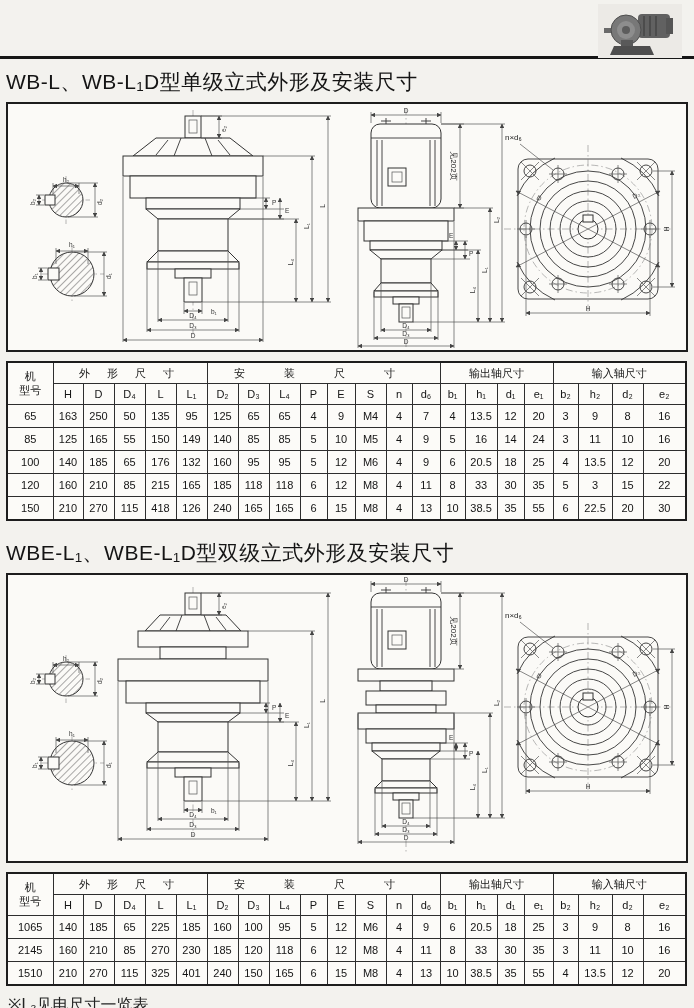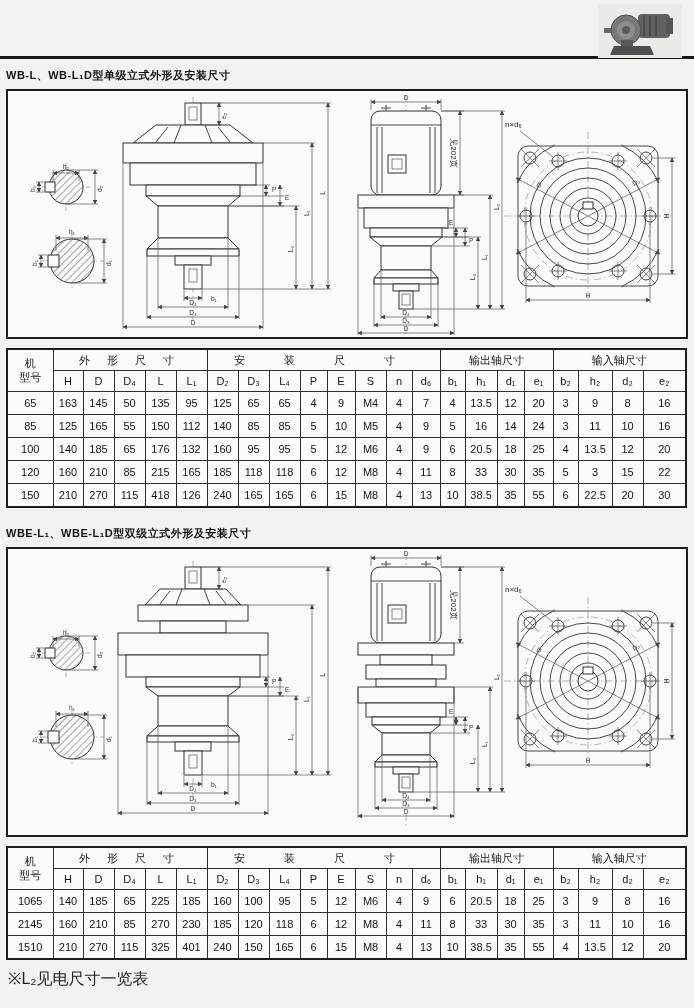--- a/index.html
+++ b/index.html
@@ -5,21 +5,21 @@
   html,body{margin:0;padding:0}
   body{
     width:694px;height:1008px;
     background:#f3f2ee;
     font-family:"Liberation Sans",sans-serif;
     color:#141414;
     position:relative;overflow:hidden;
   }
   .header{position:relative;height:56px;border-bottom:3px solid #161616;}
   .photo{position:absolute;top:4px;right:12px;width:84px;height:54px;}
-  .title{font-size:11px;font-weight:bold;margin:9px 6px 6px 6px;letter-spacing:.5px;}
+  .title{font-size:21px;font-weight:normal;margin:9px 6px 6px 6px;letter-spacing:.5px;}
   .title2{margin-top:18px;}
   .panel{margin:0 6px;border:2px solid #1d1d1d;background:#fbfaf7;}
   .panel svg{display:block;}
   .dtable{width:681px;margin:9px 6px 0 6px;border-collapse:collapse;border:2px solid #1d1d1d;
           background:#fcfbf8;font-size:11px;table-layout:fixed;}
   .dtable th,.dtable td{border:1px solid #2e2e2e;text-align:center;padding:0 1px;overflow:hidden;}
   .dtable thead th{height:20px;font-weight:normal;}
   .dtable td{height:22px;}
   .model-h{white-space:pre-line;line-height:1.25;}
   .g-outline{letter-spacing:7px;}
@@ -356,21 +356,21 @@
         <th>b₂</th>
         <th>h₂</th>
         <th>d₂</th>
         <th>e₂</th>
       </tr>
   </thead>
   <tbody>
       <tr>
         <td>65</td>
         <td>163</td>
-        <td>145</td>
+        <td>250</td>
         <td>50</td>
         <td>135</td>
         <td>95</td>
         <td>125</td>
         <td>65</td>
         <td>65</td>
         <td>4</td>
         <td>9</td>
         <td>M4</td>
         <td>4</td>
@@ -383,21 +383,21 @@
         <td>9</td>
         <td>8</td>
         <td>16</td>
       </tr>
       <tr>
         <td>85</td>
         <td>125</td>
         <td>165</td>
         <td>55</td>
         <td>150</td>
-        <td>112</td>
+        <td>149</td>
         <td>140</td>
         <td>85</td>
         <td>85</td>
         <td>5</td>
         <td>10</td>
         <td>M5</td>
         <td>4</td>
         <td>9</td>
         <td>5</td>
         <td>16</td>

